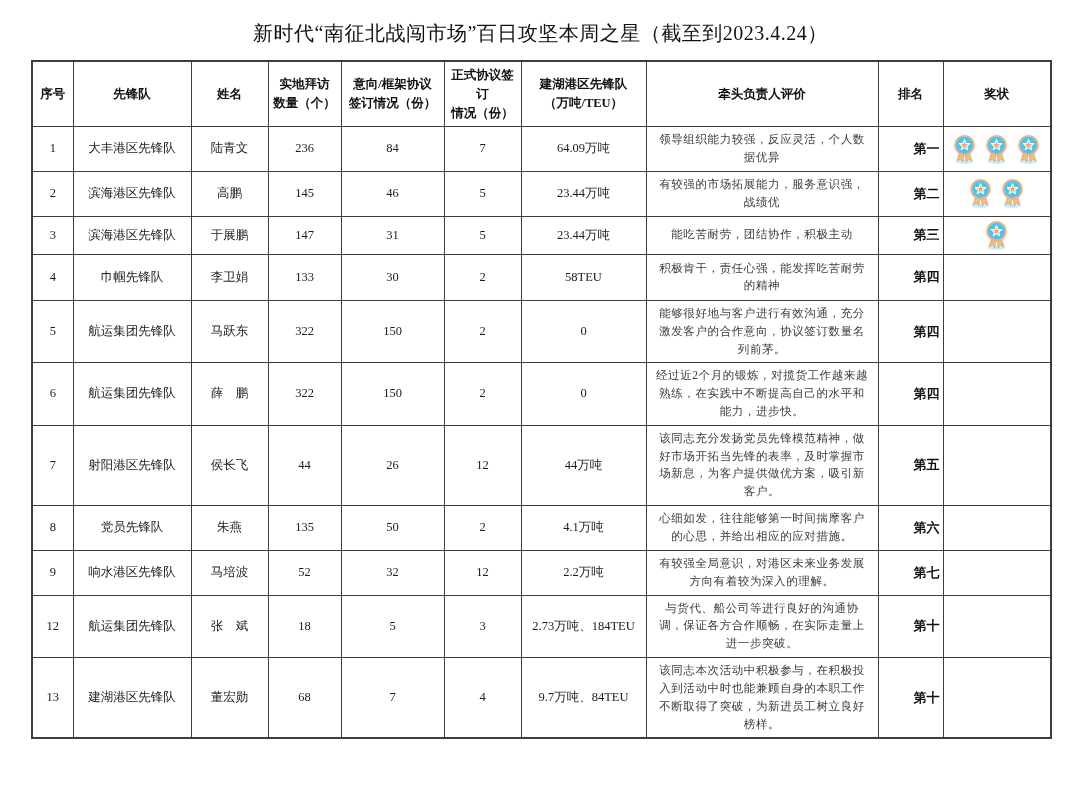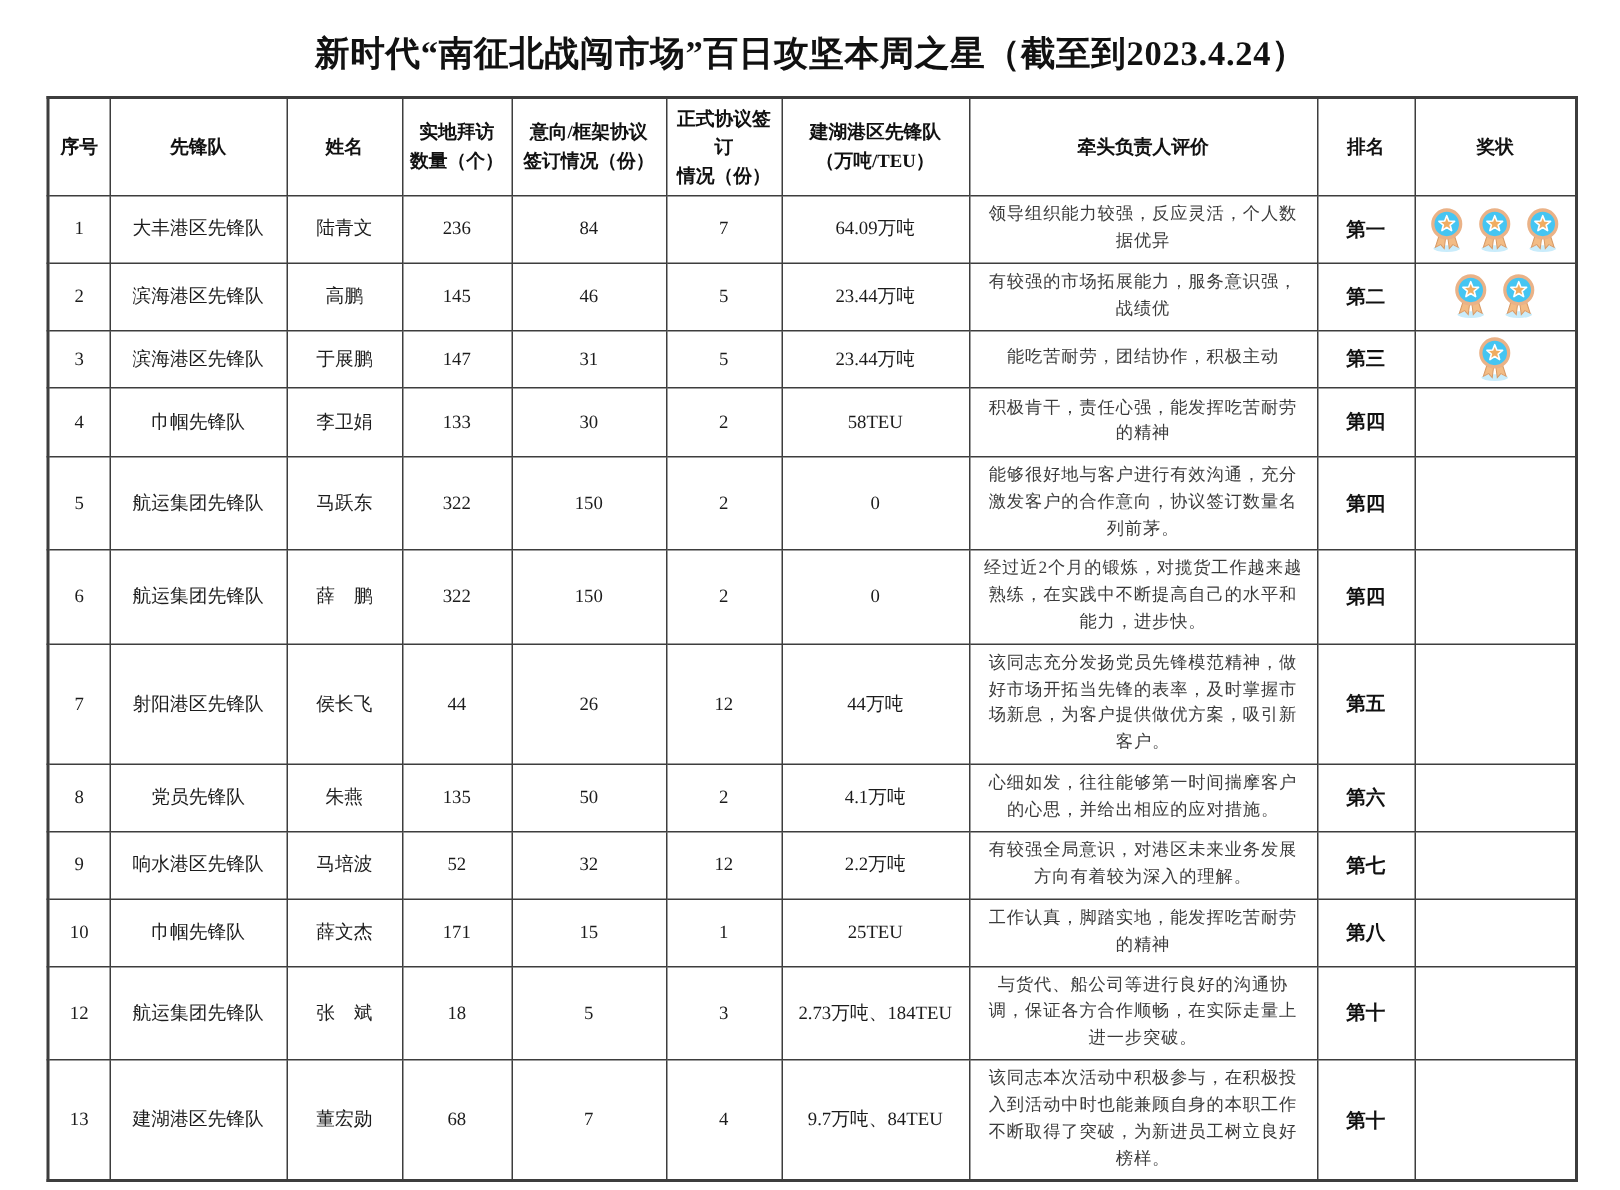--- a/index.html
+++ b/index.html
@@ -5,22 +5,22 @@
   html, body { margin: 0; padding: 0; }
   body {
     width: 1080px; height: 793px;
     background: #ffffff;
     font-family: "Liberation Serif", "DejaVu Serif", serif;
     color: #1c1c1c;
     overflow: hidden;
   }
   .page { padding: 12px 30px 0 31px; }
   .doc-title {
-    font-size: 23px;
-    font-weight: bold;
+    font-size: 20px;
+    font-weight: normal;
     text-align: center;
     margin: 8px 0 13px 0;
     letter-spacing: 0.5px;
     color: #111;
   }
   table.star-table {
     border-collapse: collapse;
     table-layout: fixed;
     width: 1019px;
     border: 2px solid #3d3d3d;
@@ -51,20 +51,21 @@
     font-size: 11.5px;
     color: #3b3b3b;
     padding: 4px 7px;
     line-height: 1.55;
     letter-spacing: 0.6px;
   }
   td.cell-rank {
     font-weight: bold;
     font-size: 13px;
     color: #111;
+    text-align: right;
   }
   td.cell-awards { padding: 2px 0; }
   .medals-wrap {
     display: flex;
     justify-content: center;
     align-items: center;
     gap: 5px;
   }
   .medal { width: 27px; height: 31px; display: block; }
 </style>
@@ -270,34 +271,20 @@
           <td class="cell-visits">52</td>
           <td class="cell-intent-agreements">32</td>
           <td class="cell-formal-agreements">12</td>
           <td class="cell-volume">2.2万吨</td>
           <td class="cell-eval">有较强全局意识，对港区未来业务发展方向有着较为深入的理解。</td>
           <td class="cell-rank">第七</td>
           <td class="cell-awards">
             <div class="medals-wrap"></div>
           </td>
         </tr>
-        <tr style="height: 45px;">
-          <td class="cell-no">10</td>
-          <td class="cell-team">巾帼先锋队</td>
-          <td class="cell-name">薛文杰</td>
-          <td class="cell-visits">171</td>
-          <td class="cell-intent-agreements">15</td>
-          <td class="cell-formal-agreements">1</td>
-          <td class="cell-volume">25TEU</td>
-          <td class="cell-eval">工作认真，脚踏实地，能发挥吃苦耐劳的精神</td>
-          <td class="cell-rank">第八</td>
-          <td class="cell-awards">
-            <div class="medals-wrap"></div>
-          </td>
-        </tr>
         <tr style="height: 58px;">
           <td class="cell-no">12</td>
           <td class="cell-team">航运集团先锋队</td>
           <td class="cell-name">张　斌</td>
           <td class="cell-visits">18</td>
           <td class="cell-intent-agreements">5</td>
           <td class="cell-formal-agreements">3</td>
           <td class="cell-volume">2.73万吨、184TEU</td>
           <td class="cell-eval">与货代、船公司等进行良好的沟通协调，保证各方合作顺畅，在实际走量上进一步突破。</td>
           <td class="cell-rank">第十</td>

